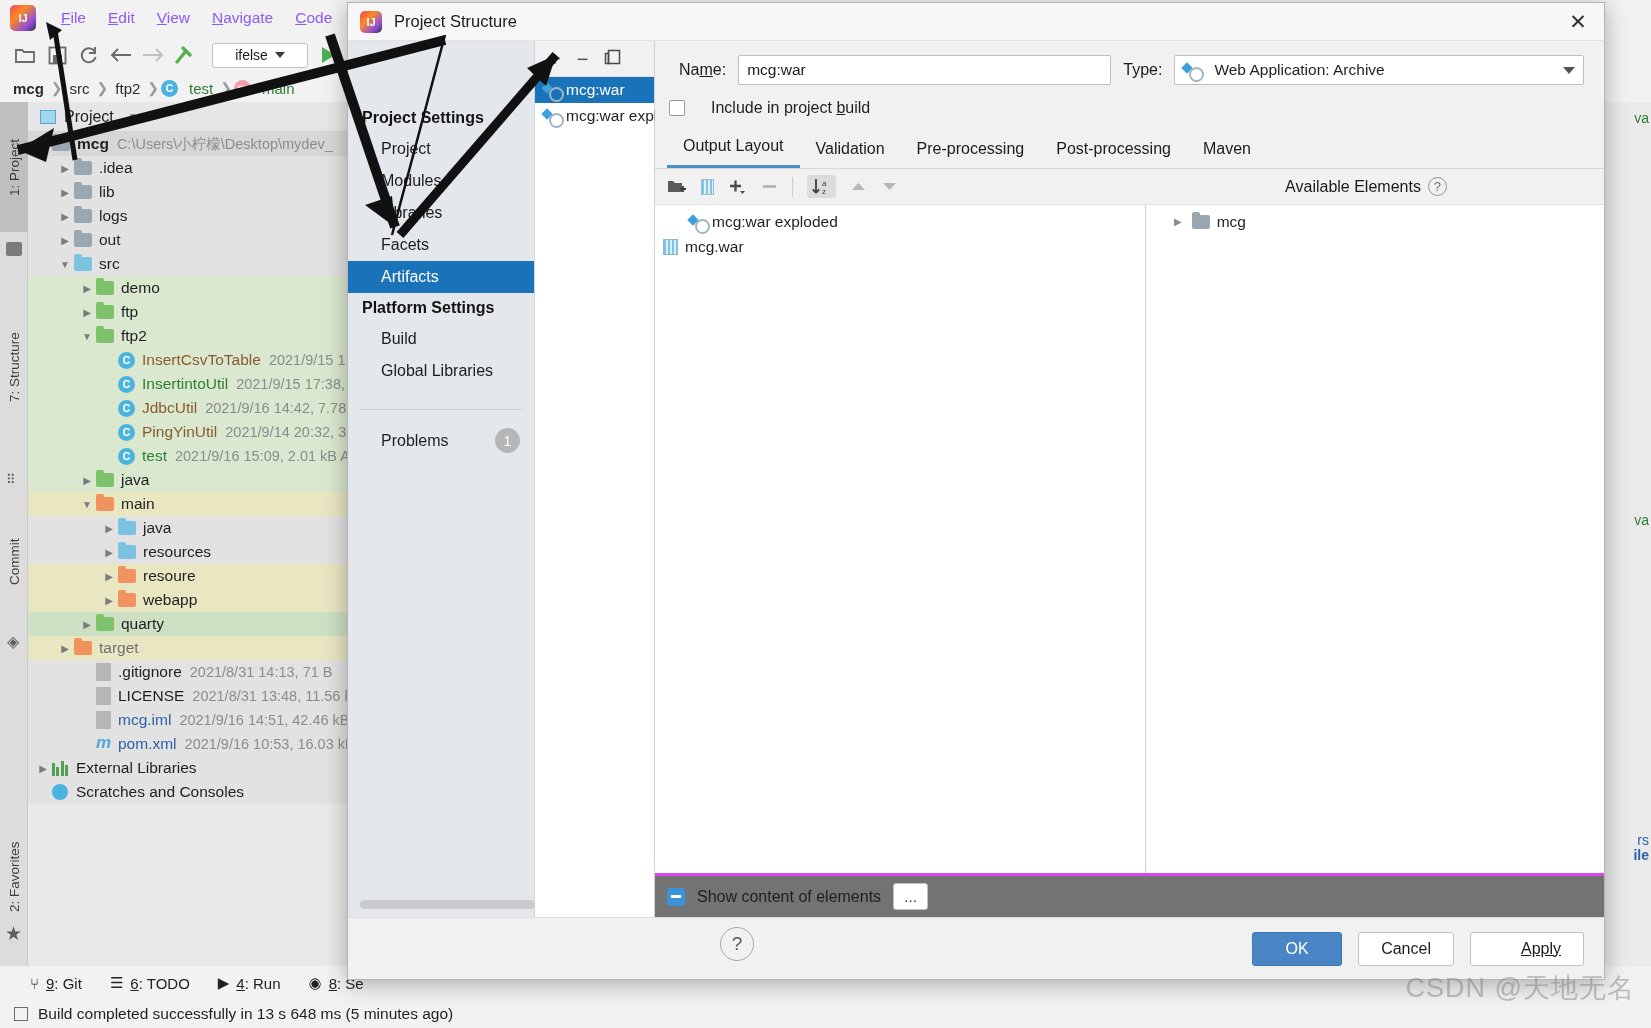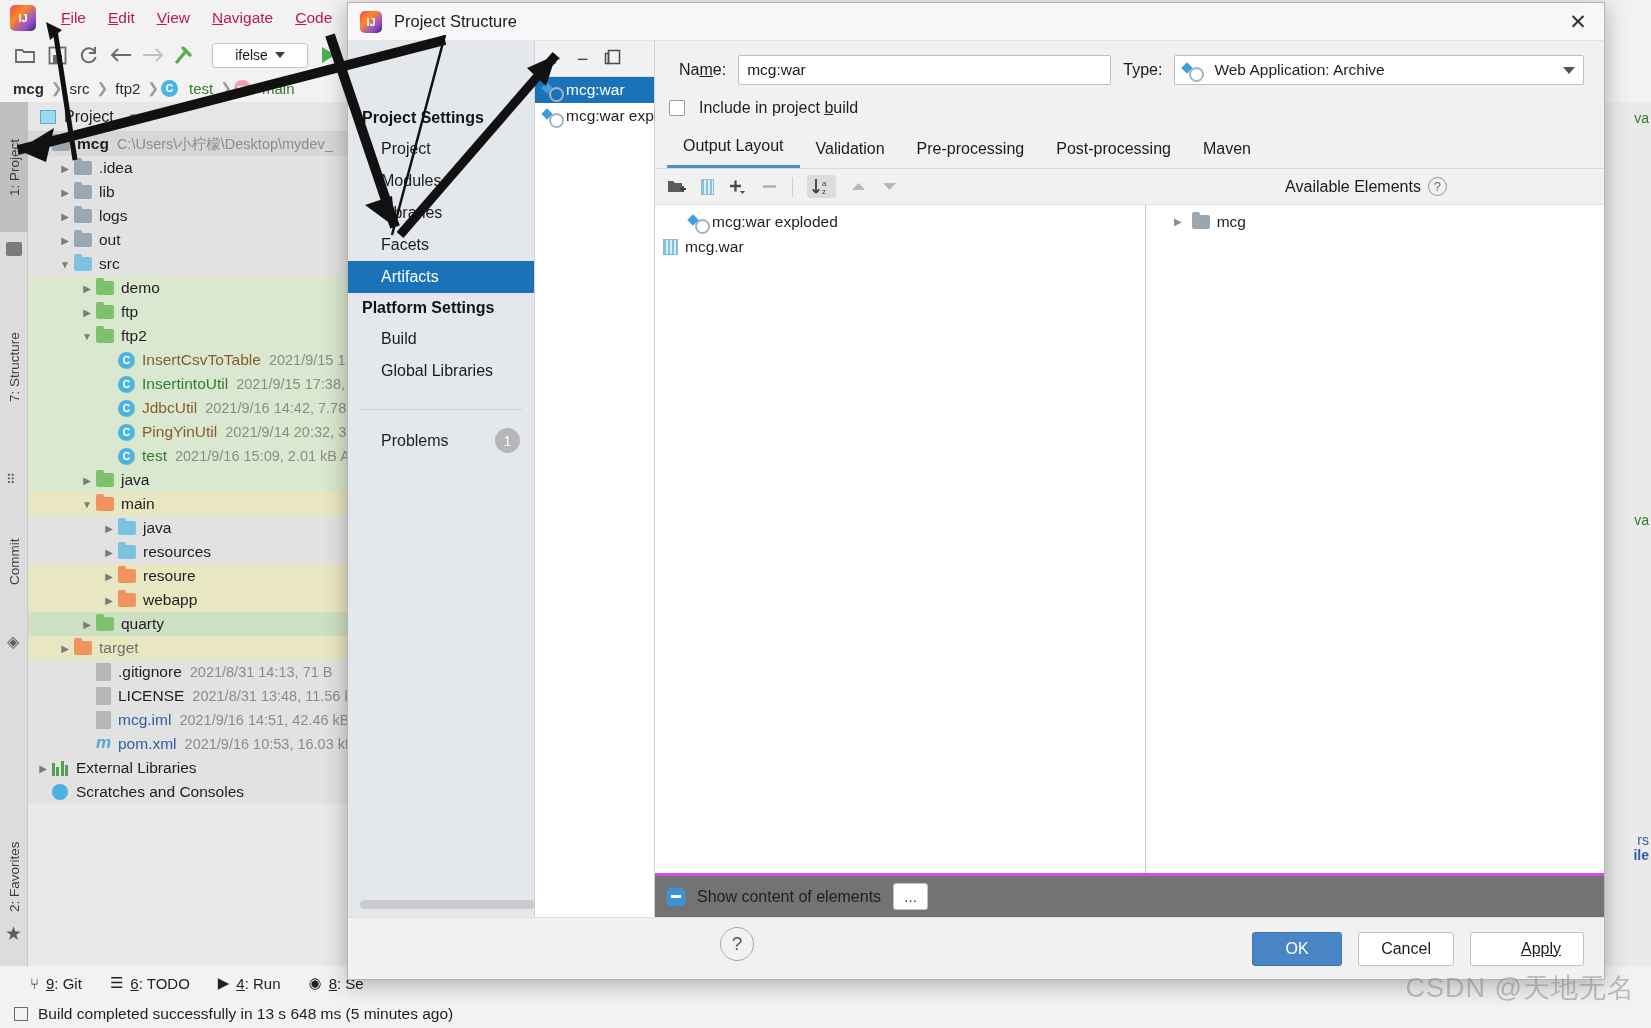--- a/index.html
+++ b/index.html
@@ -25,21 +25,21 @@
   .ij-logo {
     width: 26px; height: 26px; border-radius: 5px; margin-right: 14px;
     background: linear-gradient(135deg, #f0475b 0%, #fd8924 35%, #8f4bdd 75%, #2d2d2d 100%);
     position: relative; flex: none;
   }
   .ij-logo::after {
     content: "IJ"; position: absolute; inset: 0; color: #fff; font-size: 11px;
     font-weight: bold; display: flex; align-items: center; justify-content: center;
   }
   .menu-item {
-    padding: 3px 11px; font-size: 15.5px; color: #be185d; cursor: default; white-space: nowrap;
+    padding: 3px 11px; font-size: 15.5px; color: #8b5cf6; cursor: default; white-space: nowrap;
   }
   .menu-item u { text-decoration: underline; }
 
   
   .toolbar {
     position: absolute; left: 0; top: 36px; width: 1651px; height: 38px;
     background: #f2f2f2; display: flex; align-items: center; padding-left: 10px; gap: 2px;
   }
   .tb-icon { width: 30px; height: 26px; display: flex; align-items: center; justify-content: center; color: #5a5a5a; }
   .runcfg {
@@ -189,21 +189,21 @@
     height: 30px; border: 1px solid #bfbfbf; background: #fff; font-size: 15.5px; color: #1b1b1b;
     display: flex; align-items: center; padding: 0 8px; border-radius: 2px;
   }
   .name-inp { width: 378px; }
   .type-combo { width: 415px; height: 30px; border: 1px solid #bfbfbf; background: #fff; border-radius: 2px;
                 display: flex; align-items: center; padding: 0 8px; gap: 8px; font-size: 15.5px; }
   .combo-arrow { margin-left: auto; width: 0; height: 0; border-left: 6px solid transparent; border-right: 6px solid transparent; border-top: 7px solid #545454; }
   .row-out { display: flex; align-items: center; padding: 16px 20px 0 12px; gap: 12px; }
   .out-inp { flex: 1; position: relative; padding-right: 34px; }
   .folder-btn { position: absolute; right: 6px; top: 4px; width: 22px; height: 20px; color: #8b8b8b; font-size: 16px; }
-  .row-chk { display: flex; align-items: center; padding: 14px 0 0 14px; gap: 14px; font-size: 16px; }
+  .row-chk { display: flex; align-items: center; padding: 14px 0 0 14px; gap: 26px; font-size: 16px; }
   .cbox { width: 16px; height: 16px; border: 1.5px solid #9a9a9a; background: #fff; border-radius: 2px; flex: none; }
 
   .tabs { display: flex; align-items: flex-end; gap: 0; padding: 14px 0 0 12px; border-bottom: 1px solid #d8d8d8; }
   .tab { padding: 6px 16px 10px 16px; font-size: 16px; color: #1b1b1b; }
   .tab.active { border-bottom: 3px solid #4b8ec9; }
 
   .layout-toolbar { height: 36px; display: flex; align-items: center; padding-left: 12px; gap: 14px; border-bottom: 1px solid #e0e0e0; background: #f1f1f1;}
   .lt-btn { color: #4a4a4a; font-size: 17px; display: flex; align-items: center; }
   .lt-sep { width: 1px; height: 20px; background: #cdcdcd; }
   .lt-btn.boxed { background: #dcdcdc; border-radius: 3px; padding: 2px 4px; }

